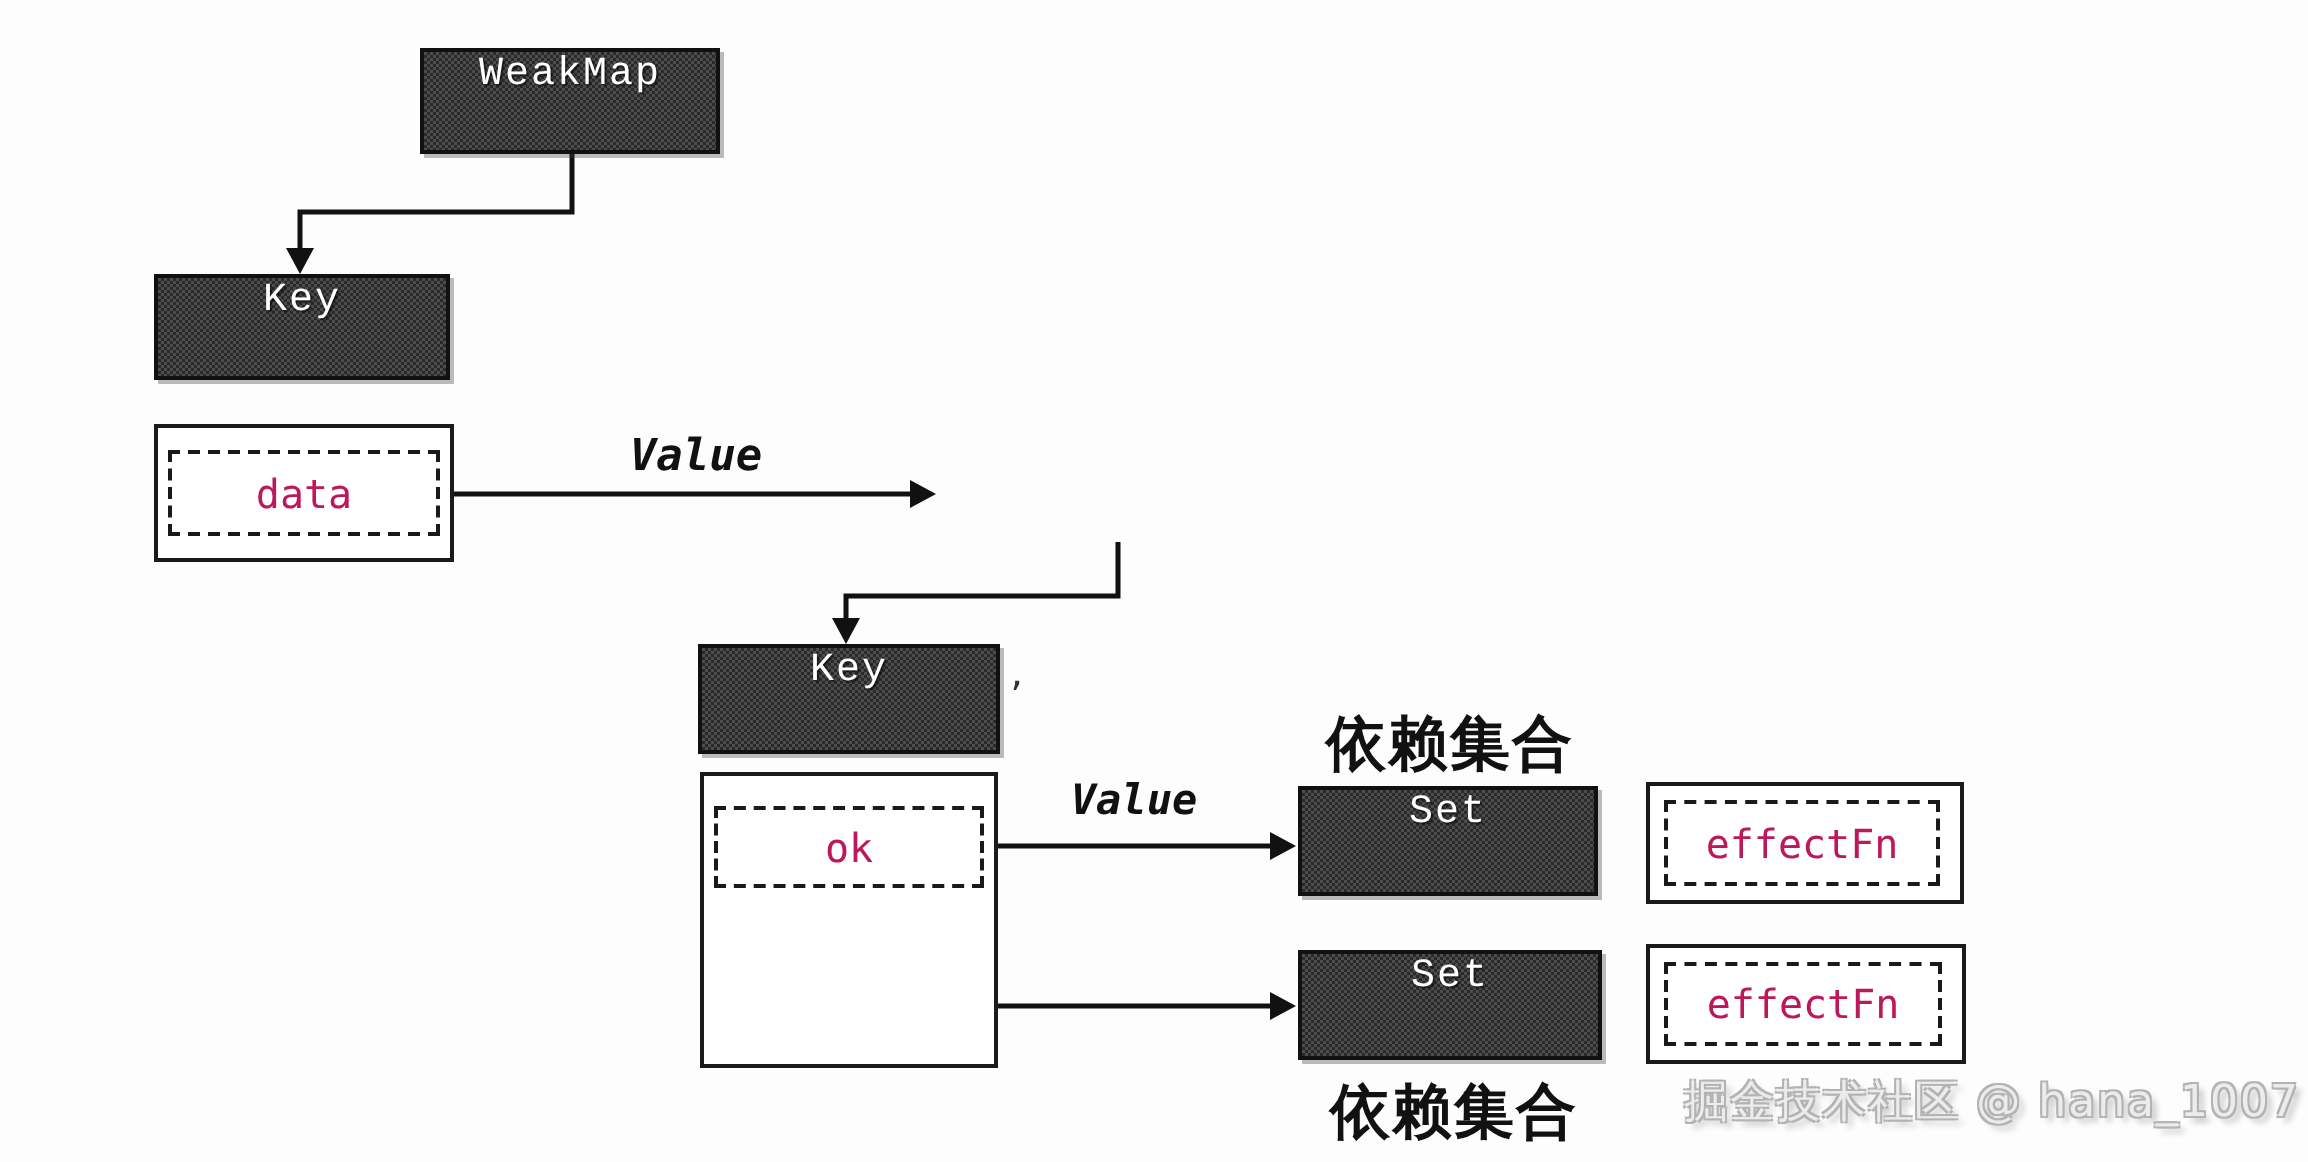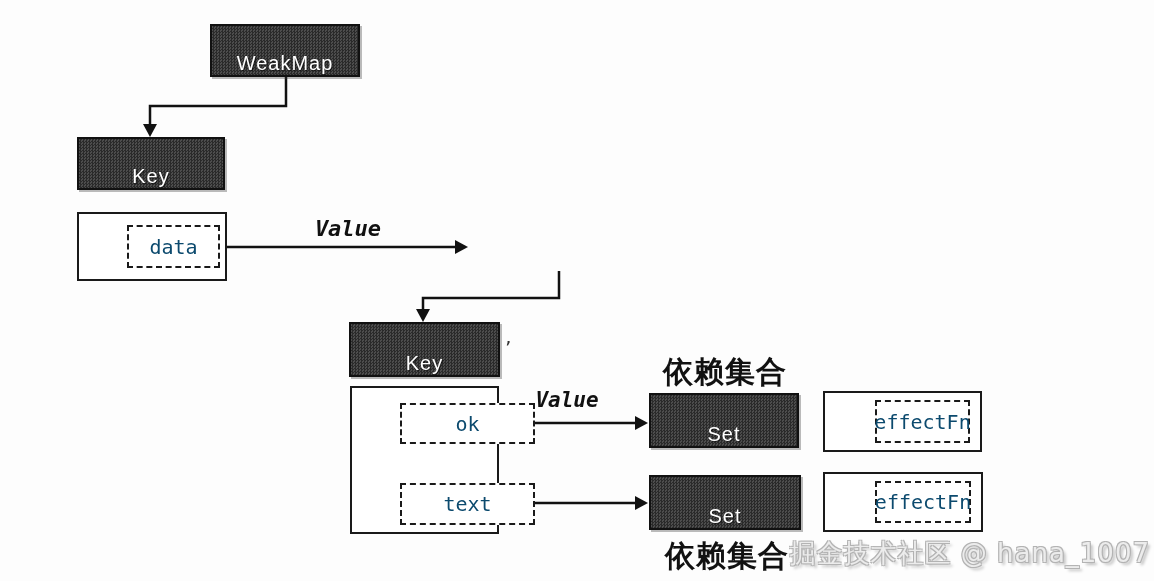--- a/index.html
+++ b/index.html
@@ -16,24 +16,24 @@
     left: 0; top: 0;
     z-index: 1;
   }
   .node, .white-box, .lbl {
     position: absolute;
     box-sizing: border-box;
     z-index: 2;
   }
   .node {
     display: flex;
-    align-items: flex-end;
+    align-items: flex-start;
     justify-content: center;
     color: #ffffff;
-    font-family: Liberation Sans, sans-serif;
+    font-family: Liberation Mono, monospace;
     font-size: 20px;
     letter-spacing: 1px;
     background-color: #3a3a3a;
     background-image: repeating-conic-gradient(#2a2a2a 0% 25%, #4d4d4d 0% 50%);
     background-size: 3px 3px;
     border: 2px solid #111;
     box-shadow: 2px 2px 0 rgba(60,60,60,0.35);
     text-shadow: 1px 1px 1px rgba(0,0,0,0.6);
   }
   .white-box {
@@ -42,23 +42,22 @@
   }
   .dashed-inner {
     position: absolute;
     box-sizing: border-box;
     border: 2px dashed #1a1a1a;
     display: flex;
     align-items: center;
     justify-content: center;
     font-family: "DejaVu Sans Mono", monospace;
     font-size: 20px;
-    color: #0c4a6e;
+    color: #be185d;
     background: #fff;
-    margin-left: 43px;
   }
   .lbl { color:#111; }
   .edge-label {
     font-family: "DejaVu Sans Mono", monospace;
     font-size: 22px;
     font-weight: bold;
     text-align: center;
     font-style: italic;
   }
   .cjk-label {
@@ -70,21 +69,21 @@
   .stray {
     font-size: 20px;
     color: #333;
     font-family: "DejaVu Sans", sans-serif;
   }
   .watermark {
     position: absolute;
     right: 4px;
     top: 536px;
     z-index: 3;
-    font-size: 26px;
+    font-size: 22px;
     letter-spacing: 1px;
     color: #ececec;
     text-shadow:
       -1px -1px 0 #b3b3b3,
        1px -1px 0 #b3b3b3,
       -1px  1px 0 #b3b3b3,
        1px  1px 0 #b3b3b3,
        3px  3px 3px #bdbdbd;
   }
 </style>
@@ -130,23 +129,20 @@
   <div class="node" style="left:349px; top:322px; width:151px; height:55px;">
     <span>Key</span>
   </div>
 
   <div class="lbl stray" style="left:505px; top:336px;">’</div>
 
   <div class="white-box" style="left:350px; top:386px; width:149px; height:148px;">
     <div class="dashed-inner" style="left:5px; top:15px; width:135px; height:41px;">
       <span>ok</span>
     </div>
-    <div class="dashed-inner" style="left:5px; top:95px; width:135px; height:42px;">
-      <span>text</span>
-    </div>
   </div>
 
   <div class="lbl edge-label" style="left:512px; top:388px; width:110px; font-size:21px;">Value</div>
 
   <div class="lbl cjk-label" style="left:660px; top:352px; width:130px;">依赖集合</div>
 
   <div class="node" style="left:649px; top:393px; width:150px; height:55px;">
     <span>Set</span>
   </div>
 

